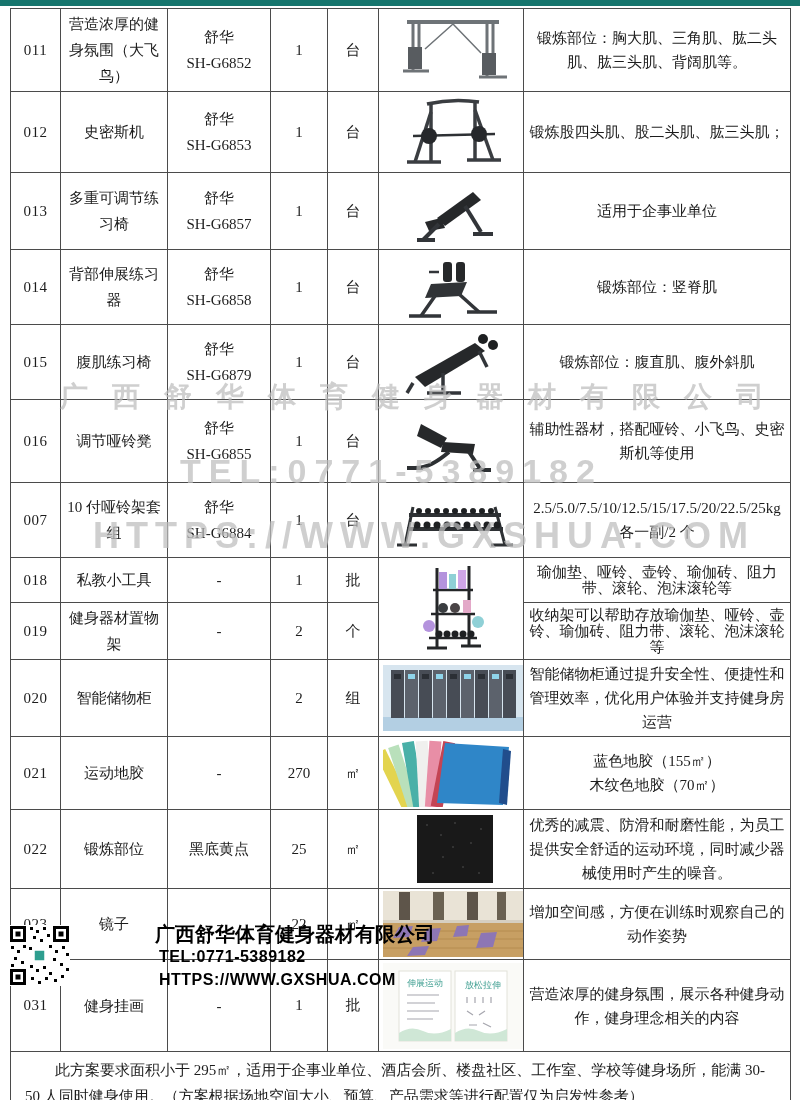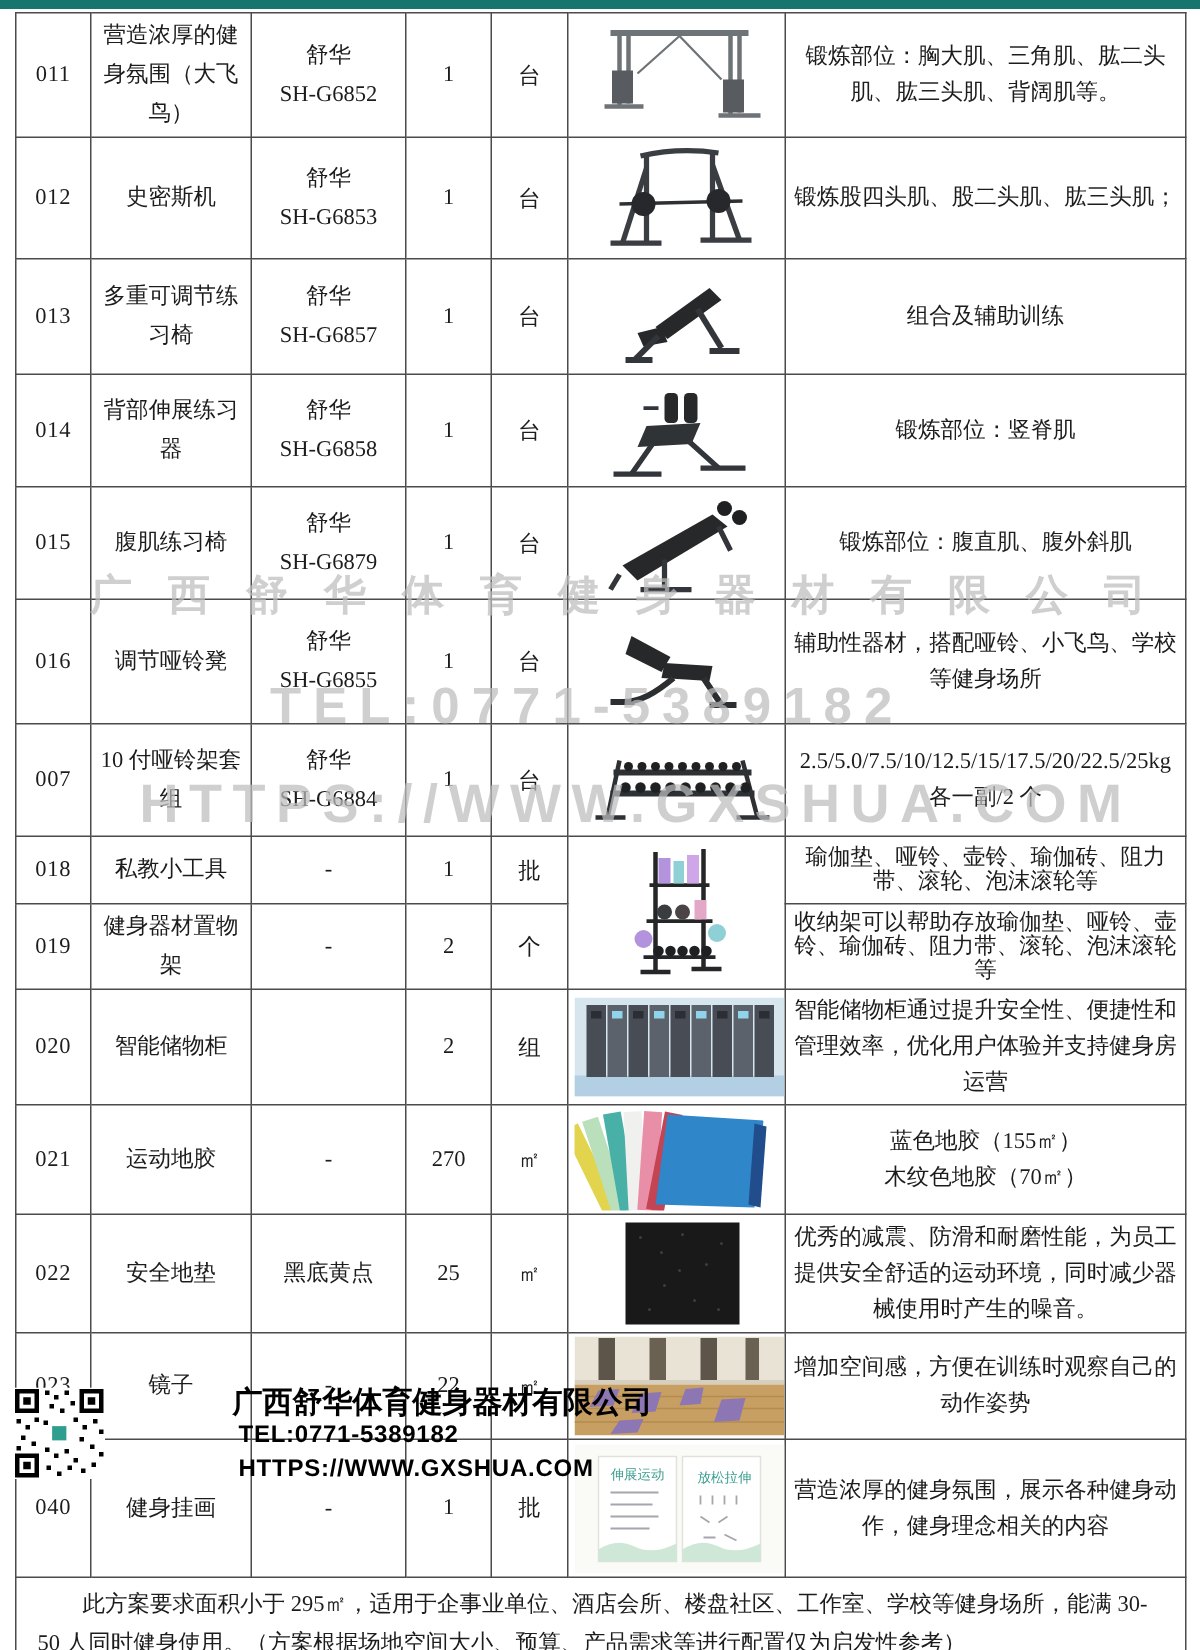--- a/index.html
+++ b/index.html
@@ -114,21 +114,21 @@
         <svg width="140" height="66" viewBox="0 0 140 66">
           <polygon points="54,40 90,14 98,22 62,48" fill="#26282a"></polygon>
           <polygon points="42,44 58,40 62,50 46,53" fill="#26282a"></polygon>
           <g stroke="#323539" stroke-width="4" fill="none">
             <path d="M56 46 L40 62"></path>
                 <path d="M82 28 L98 54"></path>
                 <path d="M34 62 H52 M90 56 H110"></path>
           </g>
         </svg>
       </td>
-      <td class="c-desc">组合及辅助训练</td>
+      <td class="c-desc">适用于企事业单位</td>
     </tr>
 
     <tr style="height:75px">
       <td class="c-id">014</td>
       <td class="c-name">背部伸展练习器</td>
       <td class="c-brand">
             <div>舒华</div>
             <div>SH-G6858</div>
           </td>
       <td>1</td>
@@ -184,21 +184,21 @@
       <td class="c-img">
         <svg width="140" height="74" viewBox="0 0 140 74">
           <polygon points="38,20 64,34 58,44 34,32" fill="#26282a"></polygon>
           <polygon points="60,38 92,40 90,50 58,48" fill="#26282a"></polygon>
           <g stroke="#2c2f32" stroke-width="4" fill="none">
             <path d="M66 48 C54 58 44 64 32 64"></path>
             <path d="M86 48 L98 66 M90 66 H108 M24 64 H40"></path>
           </g>
         </svg>
       </td>
-      <td class="c-desc">辅助性器材，搭配哑铃、小飞鸟、学校等健身场所</td>
+      <td class="c-desc">辅助性器材，搭配哑铃、小飞鸟、史密斯机等使用</td>
     </tr>
 
     <tr style="height:75px">
       <td class="c-id">007</td>
       <td class="c-name">10 付哑铃架套组</td>
       <td class="c-brand">
             <div>舒华</div>
             <div>SH-G6884</div>
           </td>
       <td>1</td>
@@ -355,21 +355,21 @@
           <polygon points="62,4 126,8 120,66 54,64" fill="#2f86c8"></polygon>
           <polygon points="120,10 128,12 124,66 116,64" fill="#214d8c"></polygon>
         </svg>
       </td>
       <td class="c-desc">蓝色地胶（155㎡）
 木纹色地胶（70㎡）</td>
     </tr>
 
     <tr style="height:79px">
       <td class="c-id">022</td>
-      <td class="c-name">安全地垫</td>
+      <td class="c-name">锻炼部位</td>
       <td class="c-brand">
             <div>黑底黄点</div>
             <div></div>
           </td>
       <td>25</td>
       <td>㎡</td>
       <td class="c-img">
         <svg width="140" height="72" viewBox="0 0 140 72">
           <rect x="34" y="2" width="76" height="68" fill="#191919"></rect>
           <g fill="#3d3d3d">
@@ -416,21 +416,21 @@
             <polygon points="74,35 86,34 84,45 70,46"></polygon>
             <polygon points="98,42 114,41 110,56 93,57"></polygon>
             <polygon points="30,56 46,55 42,64 24,65"></polygon>
           </g>
         </svg>
       </td>
       <td class="c-desc">增加空间感，方便在训练时观察自己的动作姿势</td>
     </tr>
 
     <tr style="height:92px">
-      <td class="c-id">040</td>
+      <td class="c-id">031</td>
       <td class="c-name">健身挂画</td>
       <td class="c-brand">
             <div>-</div>
             <div></div>
           </td>
       <td>1</td>
       <td>批</td>
       <td class="c-img">
         <svg width="140" height="86" viewBox="0 0 140 86">
           <rect width="140" height="86" fill="#fafaf7"></rect>

